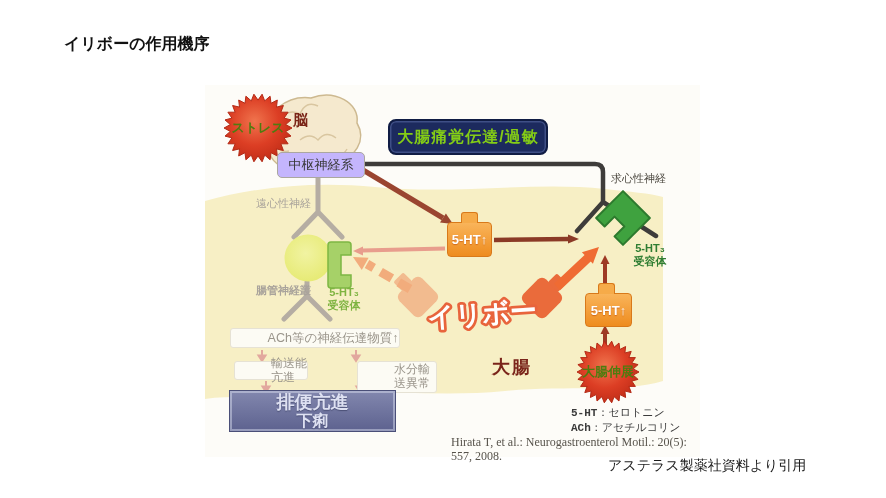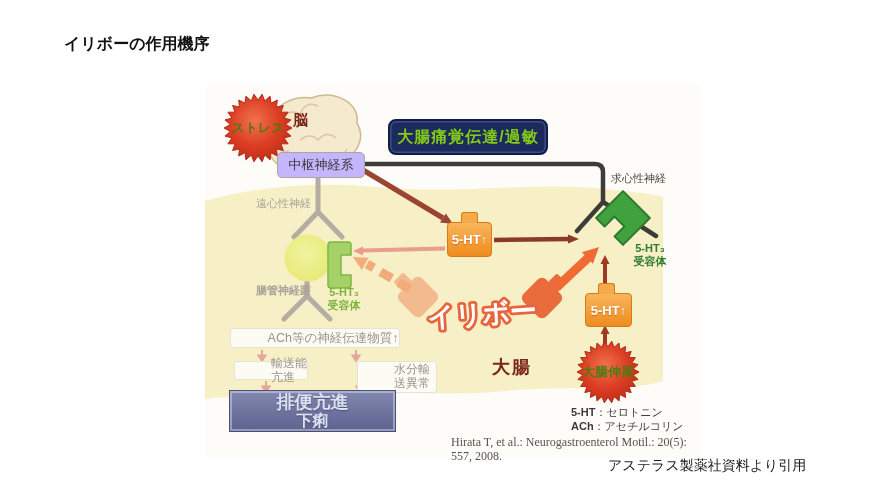--- a/index.html
+++ b/index.html
@@ -58,21 +58,21 @@
     border-radius:4px;color:#fff;font-weight:bold;font-size:13px;display:flex;align-items:center;
     justify-content:center;text-shadow:0 1px 1px rgba(180,60,0,.5);box-sizing:border-box;}
   .httab{position:absolute;background:#F6AB49;border:1.5px solid #D8791A;border-bottom:none;
     border-radius:3px 3px 0 0;box-sizing:border-box;}
   .htbox1{left:242px;top:137px;width:45px;height:35px;}
   .httab1{left:256px;top:127px;width:17px;height:11px;}
   .htbox2{left:380px;top:208px;width:47px;height:34px;}
   .httab2{left:393px;top:198px;width:17px;height:11px;}
 
   .legend{left:366px;top:320px;font-size:11px;color:#3B3B3B;line-height:14px;}
-  .legend b{font-weight:bold;}
+  .legend b{font-weight:bold;font-family:Liberation Mono, monospace;}
   .citation{left:246px;top:351px;width:246px;font-size:12px;color:#57534B;
     font-family:Liberation Serif, serif;}
 
   .drug-text{font-family:"Liberation Sans","DejaVu Sans",sans-serif;font-weight:bold;font-size:27px;}
 </style>
 </head>
 <body>
 
 <div class="page-title lbl" style="position:absolute">イリボーの作用機序</div>
 

